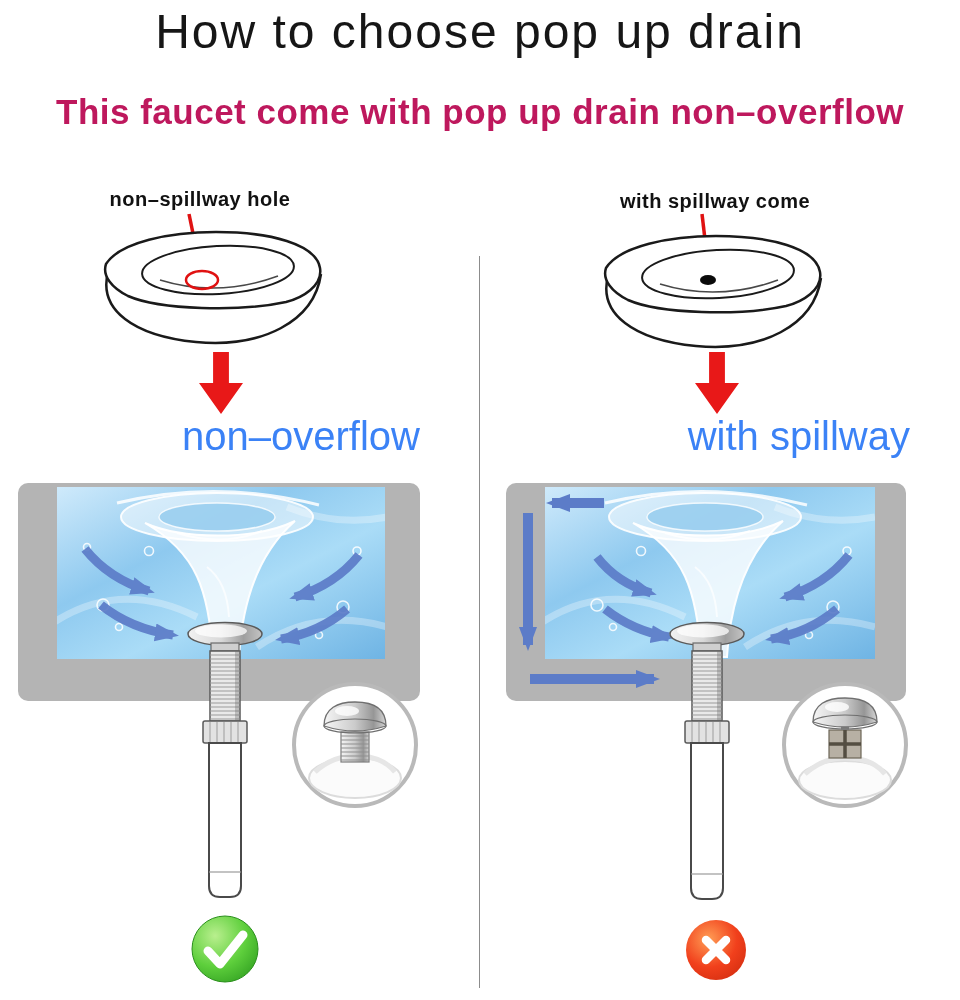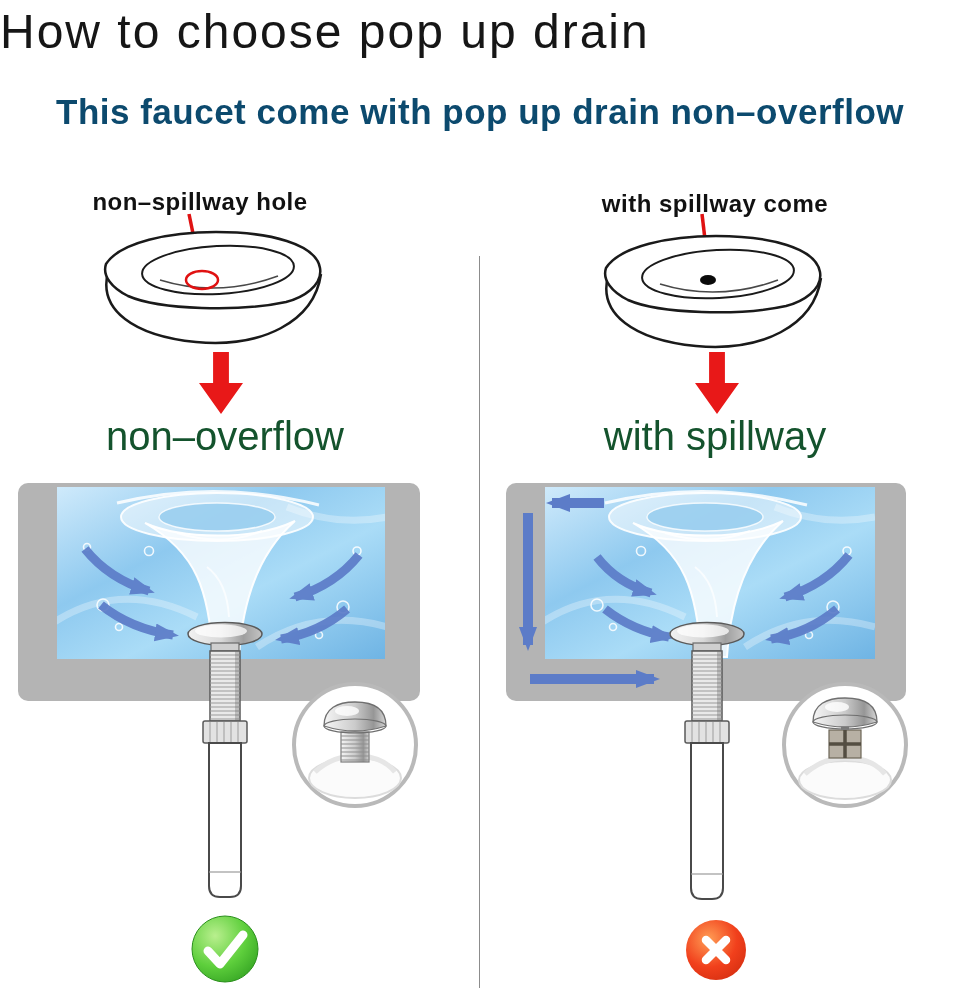--- a/index.html
+++ b/index.html
@@ -1,45 +1,45 @@
 <!DOCTYPE html>
 <html><head>
 <meta charset="utf-8">
 <style>
   * { margin:0; padding:0; box-sizing:border-box; }
   html,body { background:#ffffff; }
   body { font-family:"Liberation Sans", sans-serif; color:#111; }
   .page { position:relative; width:960px; height:1000px; margin:0 auto; background:#fff; overflow:hidden; }
   svg { display:block; }
 
-  .title { position:absolute; top:4px; left:0; width:100%; text-align:left;
+  .title { position:absolute; top:4px; left:0; width:100%; text-align:center;
            font-size:48px; font-weight:500; letter-spacing:2px; color:#161616; }
   .subtitle { position:absolute; top:92px; left:0; width:100%; text-align:center;
-              font-size:35px; font-weight:700; letter-spacing:.5px; color:#0c4a6e; }
+              font-size:35px; font-weight:700; letter-spacing:.5px; color:#be185d; }
 
   .divider { position:absolute; left:479px; top:256px; width:1px; height:732px; background:#8c8c8c; }
 
-  .hole-label { position:absolute; font-size:24px; font-weight:700; text-align:center; letter-spacing:.5px; }
+  .hole-label { position:absolute; font-size:20px; font-weight:700; text-align:center; letter-spacing:.5px; }
   .hole-label.left { left:55px; top:188px; width:290px; }
   .hole-label.right { left:570px; top:190px; width:290px; }
 
   .pointer { position:absolute; }
   .pointer.left { left:182px; top:212px; }
   .pointer.right { left:694px; top:212px; }
 
   .sink { position:absolute; }
   .sink.left { left:90px; top:224px; }
   .sink.right { left:590px; top:228px; }
 
   .down-arrow { position:absolute; width:44px; height:62px; background:#e81818;
     clip-path:polygon(32% 0, 68% 0, 68% 50%, 100% 50%, 50% 100%, 0 50%, 32% 50%); }
   .down-arrow.left { left:199px; top:352px; }
   .down-arrow.right { left:695px; top:352px; }
 
-  .flow-label { position:absolute; font-size:40px; font-weight:400; text-align:center; color:#14532d; }
+  .flow-label { position:absolute; font-size:40px; font-weight:400; text-align:right; color:#3b82f6; }
   .flow-label.left { left:30px; top:414px; width:390px; }
   .flow-label.right { left:520px; top:414px; width:390px; }
 
   .panel { position:absolute; top:483px; height:218px; background:#b4b4b4; border-radius:10px; }
   .panel.left { left:18px; width:402px; }
   .panel.right { left:506px; width:400px; }
 
   .water { position:absolute; top:487px; height:172px; }
   .water.left { left:57px; width:328px; }
   .water.right { left:545px; width:330px; }

